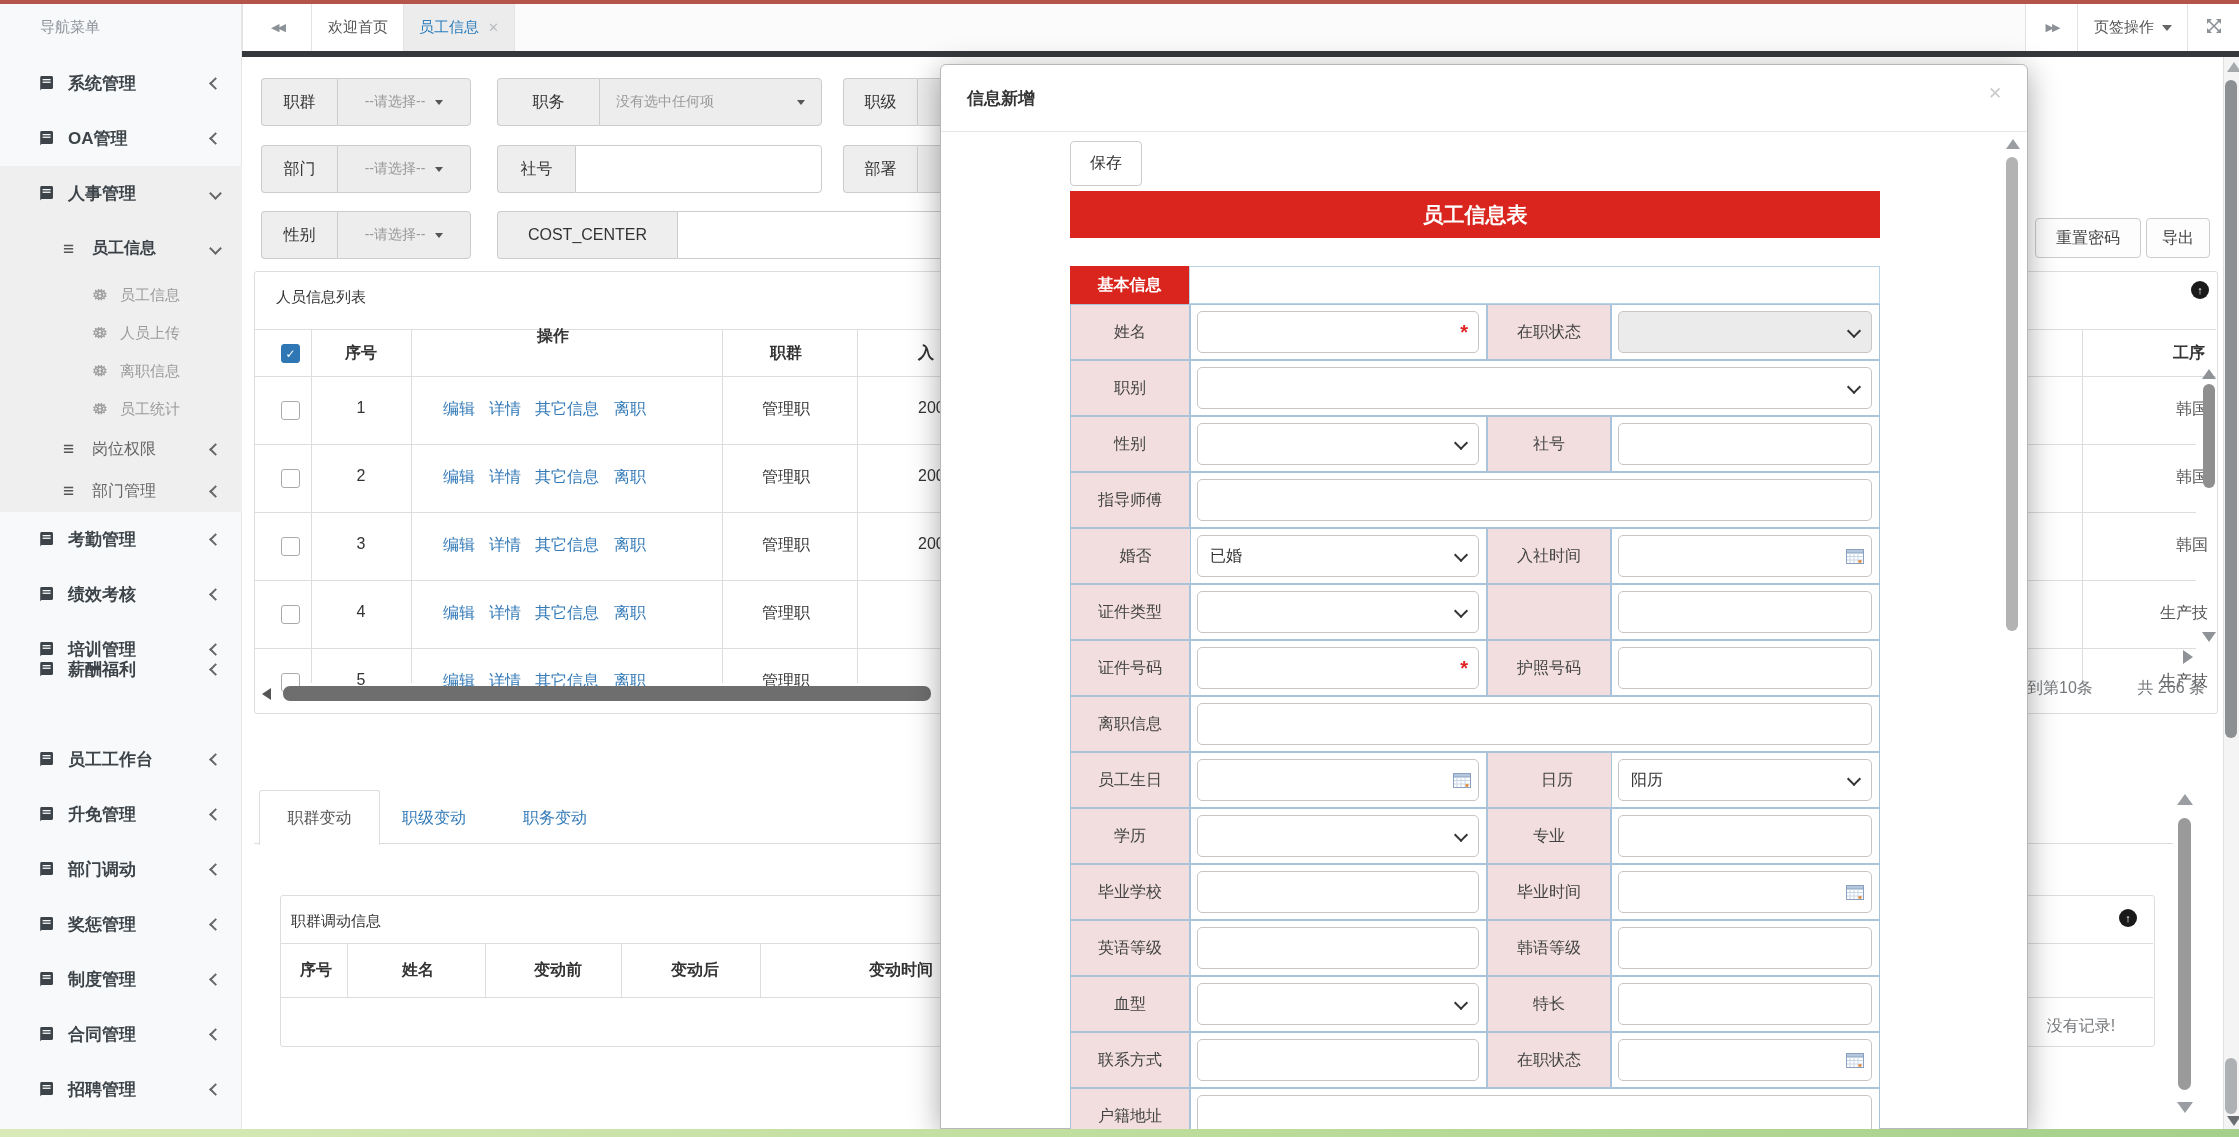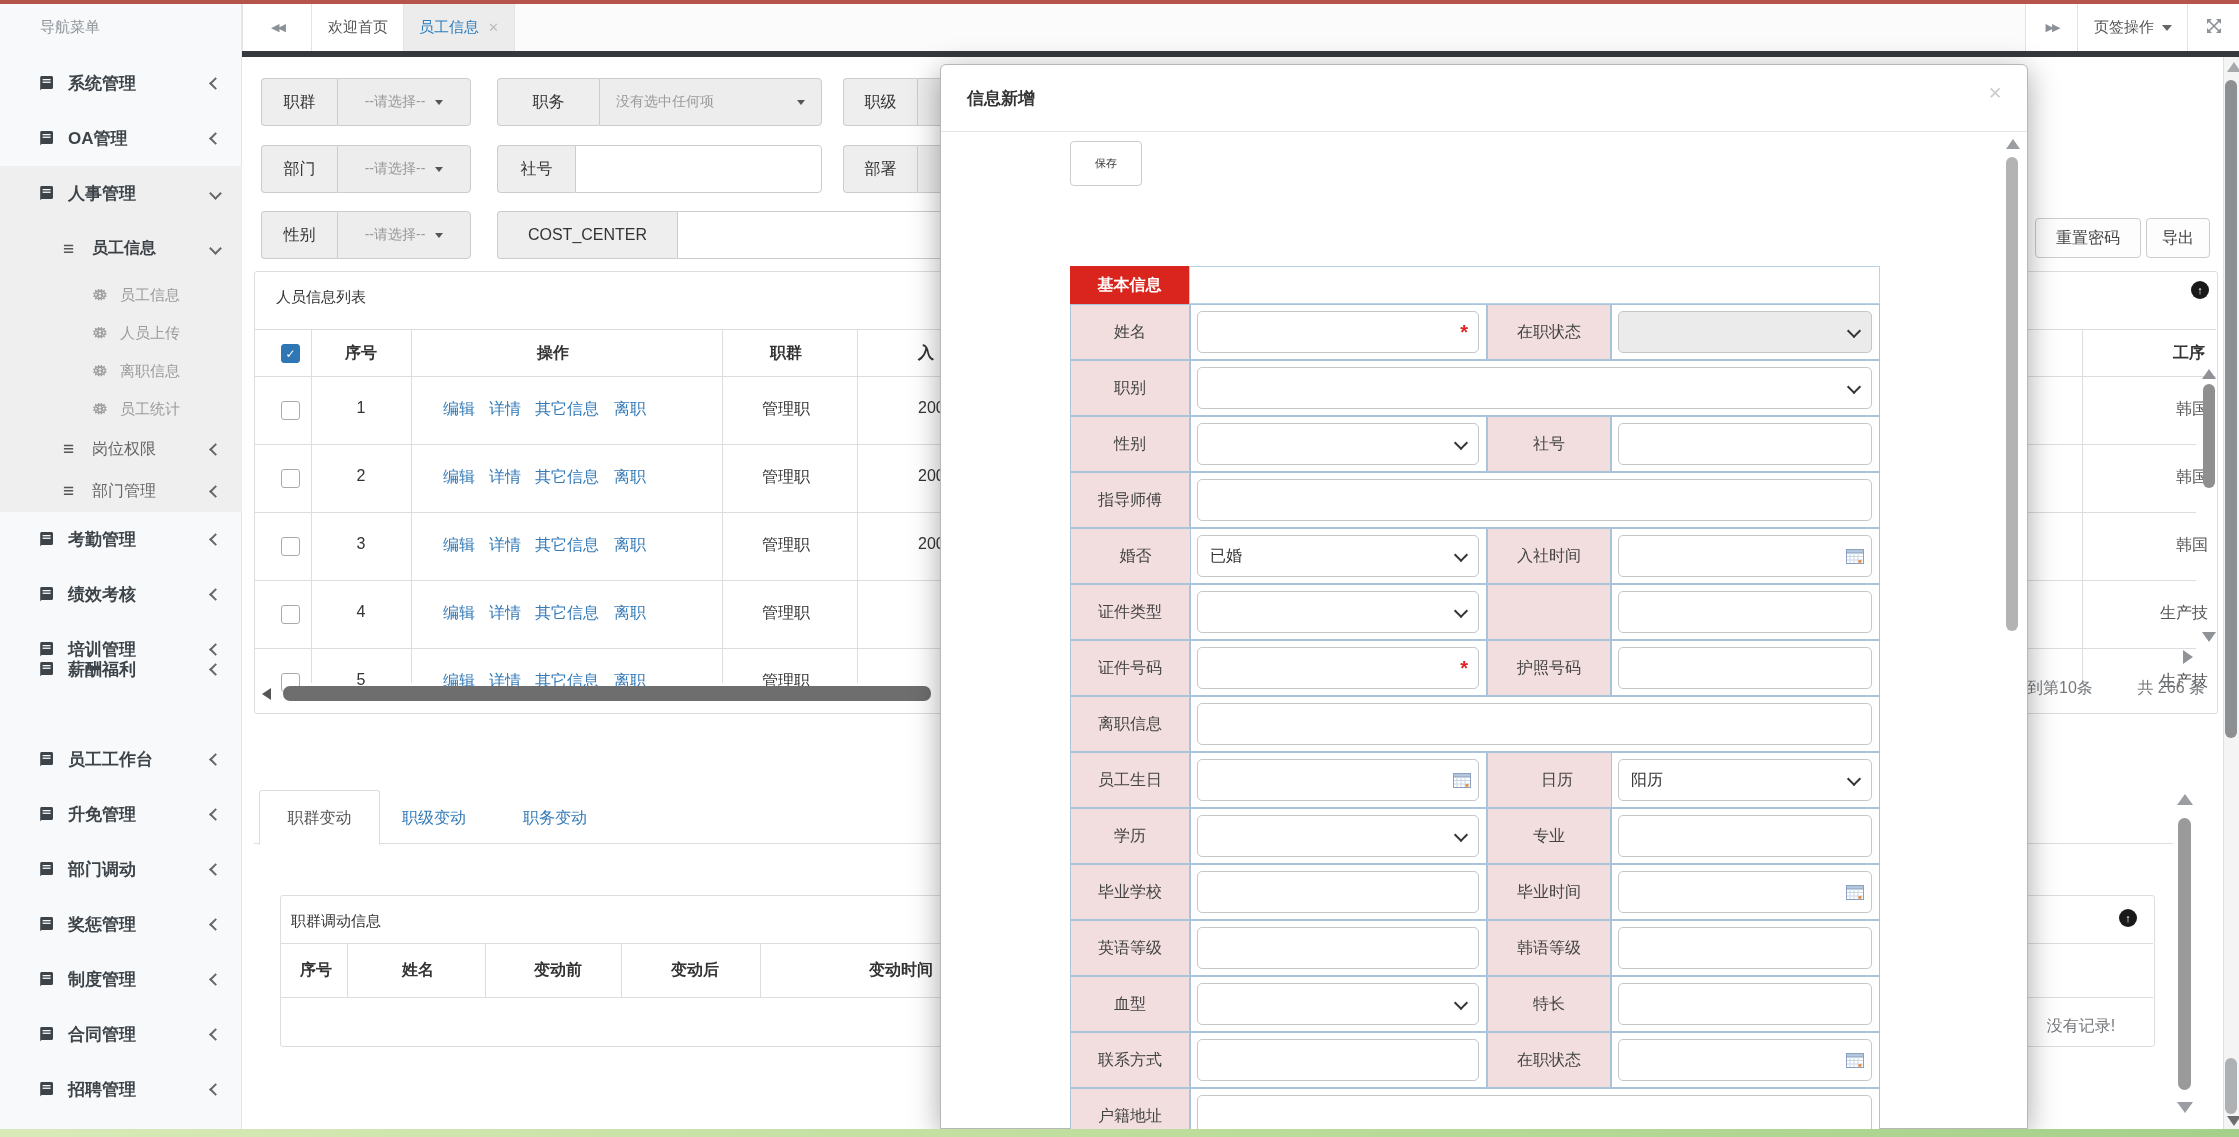--- a/index.html
+++ b/index.html
@@ -54,21 +54,21 @@
   .sb-thumb{position:absolute;background:#8f8f8f;border-radius:7px;z-index:4;}
   .tri{position:absolute;width:0;height:0;z-index:4;}
   
   .btab-active{position:absolute;background:#fff;border:1px solid #ddd;border-bottom:none;border-radius:3px 3px 0 0;display:flex;align-items:center;justify-content:center;font-size:16px;color:#555;z-index:3;}
   
   #modal{left:940px;top:64px;width:1088px;height:1065px;background:#fff;border:1px solid #b7b7b7;border-radius:6px 6px 0 0;box-shadow:0 6px 30px rgba(0,0,0,.35);z-index:10;}
   .m-abs{position:absolute;box-sizing:border-box;}
   #m-title{left:26px;top:22px;font-size:17px;font-weight:bold;color:#333;}
   #m-close{left:1047px;top:18px;font-size:17px;color:#ccc;font-weight:bold;cursor:pointer;}
   #m-divider{left:0;top:66px;width:1086px;height:1px;background:#e5e5e5;}
-  #m-save{left:129px;top:76px;width:72px;height:45px;background:#fff;border:1px solid #ccc;border-radius:4px;display:flex;align-items:center;justify-content:center;font-size:11px;color:#333;cursor:pointer;}
+  #m-save{left:129px;top:76px;width:72px;height:45px;background:#fff;border:1px solid #ccc;border-radius:4px;display:flex;align-items:center;justify-content:center;font-size:16px;color:#333;cursor:pointer;}
   #m-banner{left:129px;top:126px;width:810px;height:47px;background:#d9251d;color:#fff;display:flex;align-items:center;justify-content:center;font-size:21px;font-weight:bold;}
   #m-chip{left:129px;top:201px;width:119px;height:38px;background:#d9251d;color:#fff;display:flex;align-items:center;justify-content:center;font-size:16px;font-weight:bold;}
   #m-chipbox{left:248px;top:201px;width:691px;height:38px;border:1px solid #b9d3e6;background:#fff;}
   .lblcell{position:absolute;box-sizing:border-box;background:#f2dede;border:1px solid #a9c4da;display:flex;align-items:center;justify-content:center;font-size:16px;color:#444;}
   .ctlcell{position:absolute;box-sizing:border-box;background:#fff;border:1px solid #a9c4da;}
   .control{position:absolute;box-sizing:border-box;background:#fff;border:1px solid #c6c6c6;border-radius:5px;display:flex;align-items:center;font-size:16px;color:#333;padding:0 12px;}
   .control.disabled{background:#ebebeb;}
   .sel-chev{position:absolute;right:12px;width:8px;height:8px;border:solid #333;border-width:0 0 2px 2px;transform:rotate(-45deg);margin-top:-3px;}
   .req{position:absolute;right:10px;color:#e02222;font-size:20px;font-weight:bold;}
   .calico{position:absolute;right:7px;width:18px;height:16px;}
@@ -346,21 +346,21 @@
       <div class="btn" style="left: 2146px; top: 218px; width: 64px; height: 40px;">导出</div>
       <div class="hline" style="left: 254px; top: 329px; width: 1962px;"></div>
       <div class="hline" style="left: 254px; top: 376px; width: 1962px;"></div>
       <div class="vline" style="left: 311px; top: 329px; height: 354px;"></div>
       <div class="vline" style="left: 411px; top: 329px; height: 354px;"></div>
       <div class="vline" style="left: 722px; top: 329px; height: 354px;"></div>
       <div class="vline" style="left: 857px; top: 329px; height: 354px;"></div>
       <div class="vline" style="left: 2082px; top: 329px; height: 354px;"></div>
       <div class="cb checked" style="left: 281px; top: 344px;">✓</div>
       <div class="celltext bold" style="top: 343px; transform: translateX(-50%); left: 361px;">序号</div>
-      <div class="celltext bold" style="left: 553px; top: 343px; transform: translateX(-50%);">操作</div>
+      <div class="celltext bold" style="left: 553px; top: 326px; transform: translateX(-50%);">操作</div>
       <div class="celltext bold" style="left: 786px; top: 343px; transform: translateX(-50%);">职群</div>
       <div class="celltext bold" style="left: 918px; top: 343px;">入</div>
       <div class="celltext bold" style="left: 2205px; top: 343px; transform: translateX(-100%);">工序</div>
       <div class="cb" style="left: 281px; top: 401px;"></div>
       <div class="celltext" style="left: 361px; top: 399px; transform: translateX(-50%);">1</div>
       <div class="celltext link" style="left: 443px; top: 399px;">编辑</div>
       <div class="celltext link" style="left: 489px; top: 399px;">详情</div>
       <div class="celltext link" style="left: 535px; top: 399px;">其它信息</div>
       <div class="celltext link" style="left: 614px; top: 399px;">离职</div>
       <div class="celltext" style="left: 786px; top: 399px; transform: translateX(-50%);">管理职</div>
@@ -434,20 +434,21 @@
       <div class="tri" style="left: 2177px; top: 794px; border-left: 8px solid transparent; border-right: 8px solid transparent; border-bottom: 11px solid rgb(154, 157, 161);"></div>
       <div class="sb-thumb" style="left: 2178px; top: 818px; width: 13px; height: 272px; background: rgb(154, 154, 154);"></div>
       <div class="tri" style="left: 2177px; top: 1102px; border-left: 8px solid transparent; border-right: 8px solid transparent; border-top: 11px solid rgb(154, 157, 161);"></div>
     </div>
 
   <div class="abs" id="modal">
     <div class="m-abs" id="m-title">信息新增</div>
     <div class="m-abs" id="m-close">✕</div>
     <div class="m-abs" id="m-divider"></div>
     <div class="m-abs" id="m-save">保存</div>
+    <div class="m-abs" id="m-banner">员工信息表</div>
     <div class="m-abs" id="m-chip">基本信息</div>
     <div class="m-abs" id="m-chipbox"></div>
     <div id="m-form">
         <div class="m-abs lblcell" style="left: 129px; top: 239px; width: 120px; height: 56px;">姓名</div>
         <div class="m-abs ctlcell" style="left: 249px; top: 239px; width: 297px; height: 56px;"></div>
         <div class="control " style="left: 256px; top: 246px; width: 282px; height: 42px;">
           <span class="req">*</span>
         </div>
         <div class="m-abs lblcell" style="left: 546px; top: 239px; width: 124px; height: 56px;">在职状态</div>
         <div class="m-abs ctlcell" style="left: 670px; top: 239px; width: 269px; height: 56px;"></div>

